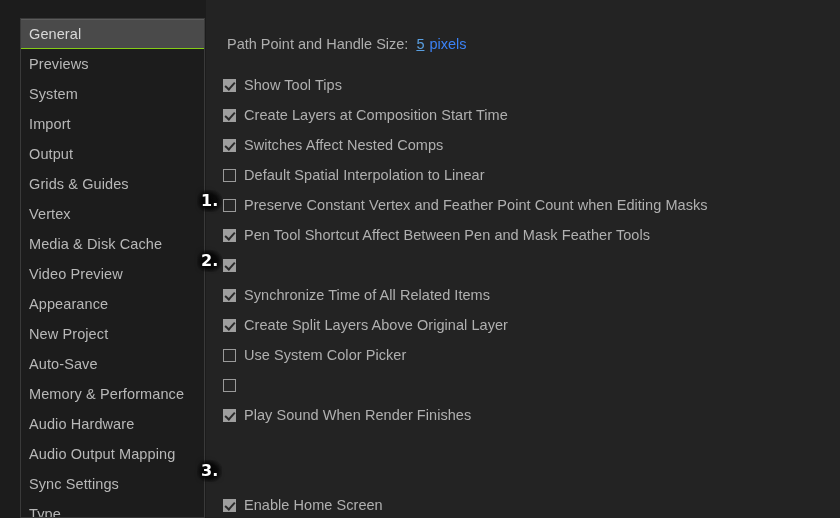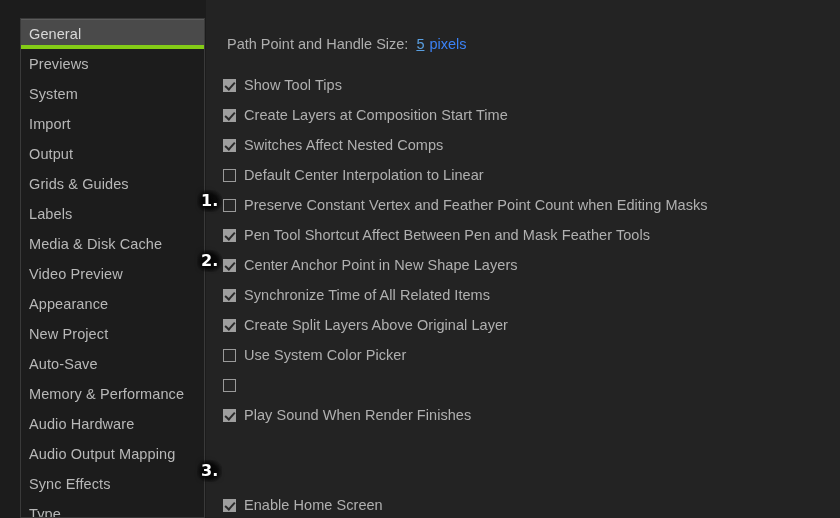--- a/index.html
+++ b/index.html
@@ -51,21 +51,21 @@
     font-size: 14.5px;
     color: #b8b8b8;
     letter-spacing: 0.1px;
     white-space: nowrap;
     box-sizing: border-box;
   }
   .sb-item.selected {
     background: #4a4a4a;
     color: #d8d8d8;
     border-top: 1px solid #5c5c5c;
-    border-bottom: 4px solid #84cc16;
+    border-bottom: 1px solid #84cc16;
     line-height: 28px;
   }
 
   
   .pane-divider {
     position: absolute;
     left: 213px;
     top: 0;
     width: 1px;
     height: 518px;
@@ -172,30 +172,30 @@
 <div id="app">
 
   <div class="sidebar-col">
     <div class="sidebar-list" id="sidebar-list">
         <div class="sb-item selected"><span>General</span></div>
         <div class="sb-item"><span>Previews</span></div>
         <div class="sb-item"><span>System</span></div>
         <div class="sb-item"><span>Import</span></div>
         <div class="sb-item"><span>Output</span></div>
         <div class="sb-item"><span>Grids &amp; Guides</span></div>
-        <div class="sb-item"><span>Labels</span></div>
+        <div class="sb-item"><span>Vertex</span></div>
         <div class="sb-item"><span>Media &amp; Disk Cache</span></div>
         <div class="sb-item"><span>Video Preview</span></div>
         <div class="sb-item"><span>Appearance</span></div>
         <div class="sb-item"><span>New Project</span></div>
         <div class="sb-item"><span>Auto-Save</span></div>
         <div class="sb-item"><span>Memory &amp; Performance</span></div>
         <div class="sb-item"><span>Audio Hardware</span></div>
         <div class="sb-item"><span>Audio Output Mapping</span></div>
-        <div class="sb-item"><span>Sync Effects</span></div>
+        <div class="sb-item"><span>Sync Settings</span></div>
         <div class="sb-item"><span>Type</span></div>
       </div>
   </div>
 
   <div class="pane-divider"></div>
 
   <div class="content">
 
     <div class="field-row">
       <span class="field-label">Path Point and Handle Size:</span>
@@ -211,33 +211,32 @@
         <div class="opt-row">
           <span class="cb on"></span>
           <span class="opt-label">Create Layers at Composition Start Time</span>
         </div>
         <div class="opt-row">
           <span class="cb on"></span>
           <span class="opt-label">Switches Affect Nested Comps</span>
         </div>
         <div class="opt-row">
           <span class="cb off"></span>
-          <span class="opt-label">Default Center Interpolation to Linear</span>
+          <span class="opt-label">Default Spatial Interpolation to Linear</span>
         </div>
         <div class="opt-row">
           <span class="cb off"></span>
           <span class="opt-label">Preserve Constant Vertex and Feather Point Count when Editing Masks</span>
         </div>
         <div class="opt-row">
           <span class="cb on"></span>
           <span class="opt-label">Pen Tool Shortcut Affect Between Pen and Mask Feather Tools</span>
         </div>
         <div class="opt-row">
           <span class="cb on"></span>
-          <span class="opt-label">Center Anchor Point in New Shape Layers</span>
         </div>
         <div class="opt-row">
           <span class="cb on"></span>
           <span class="opt-label">Synchronize Time of All Related Items</span>
         </div>
         <div class="opt-row">
           <span class="cb on"></span>
           <span class="opt-label">Create Split Layers Above Original Layer</span>
         </div>
         <div class="opt-row">

